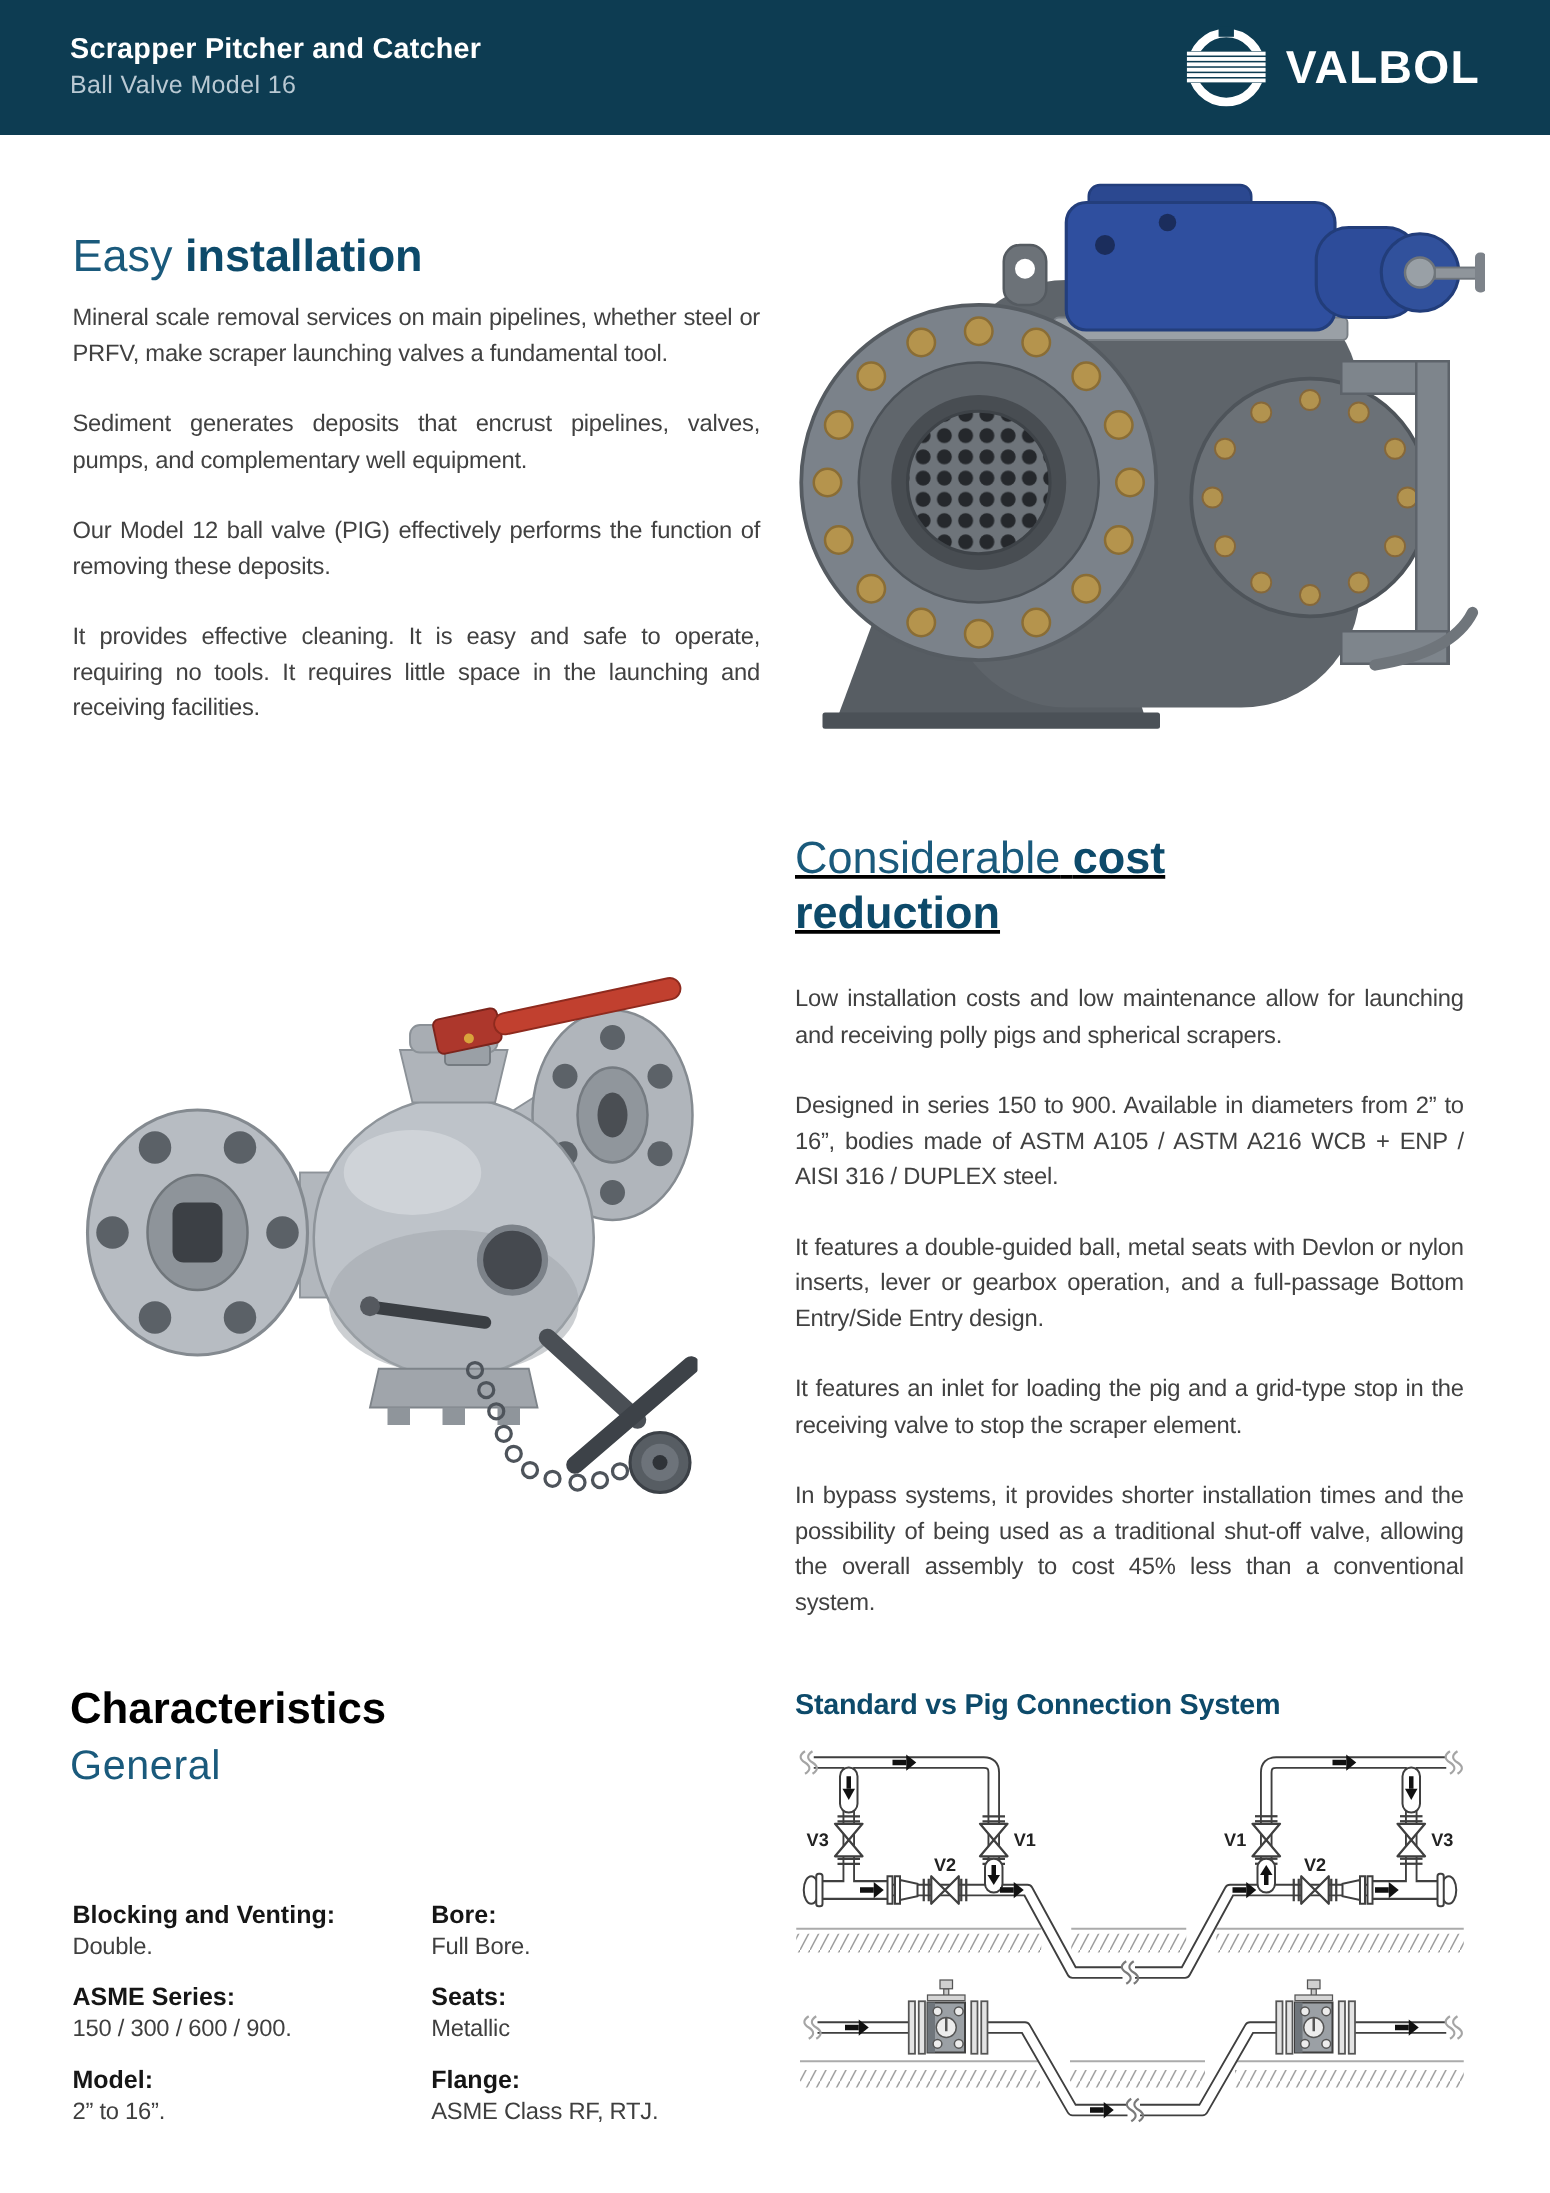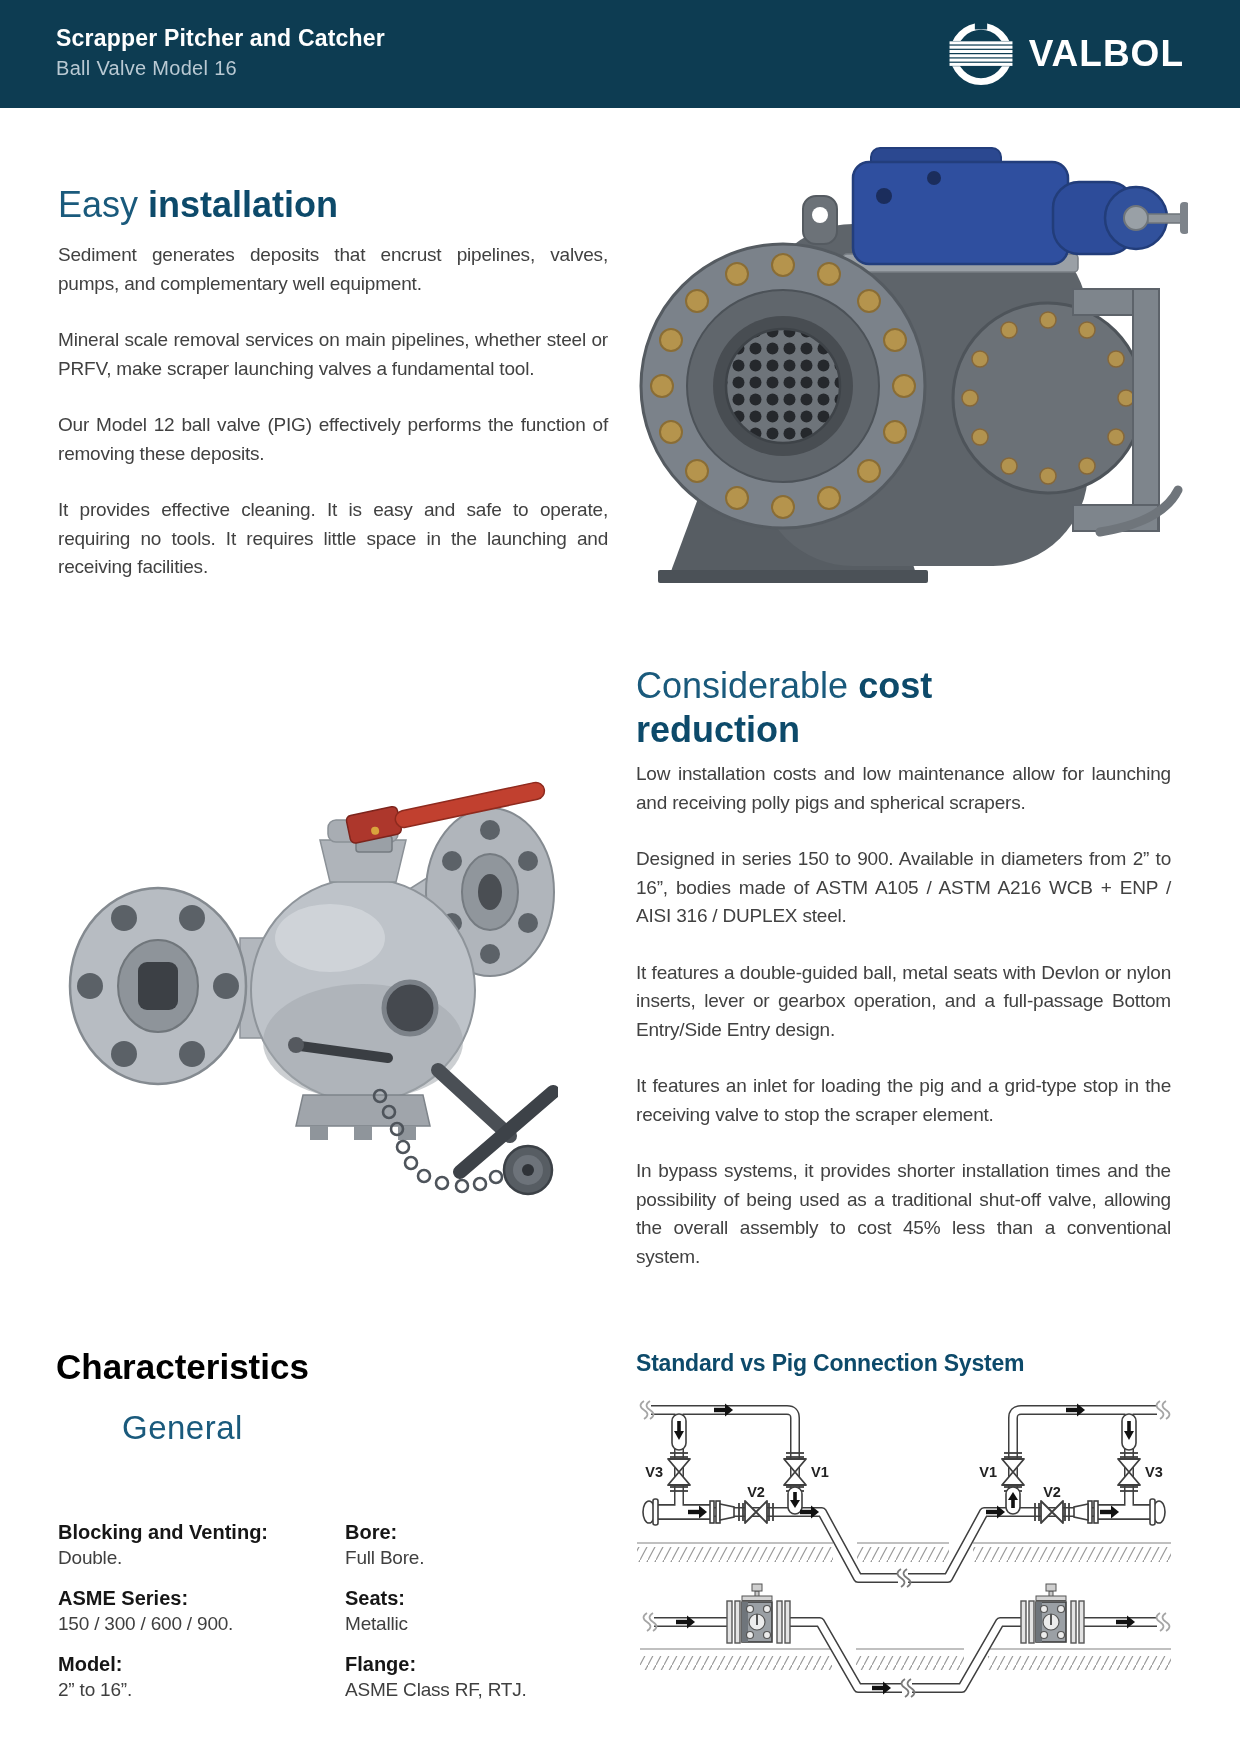--- a/index.html
+++ b/index.html
@@ -13,29 +13,29 @@
   .hdr-title { color:#ffffff; font-size:23px; font-weight:700; letter-spacing:.2px; }
   .hdr-sub { color:#b9c9d3; font-size:20px; font-weight:400; margin-top:5px; letter-spacing:.3px; }
   .logo { position:absolute; right:56px; top:21px; display:flex; align-items:center; gap:15px; }
   .logo-text { color:#ffffff; font-size:37px; font-weight:800; letter-spacing:1px; }
 
   
   .h-big { font-size:36px; line-height:44px; }
   .h-big .lt { font-weight:400; color:#1a5a7c; }
   .h-big .bd { font-weight:800; color:#0d4a6a; }
   .h-char-bold { font-size:35px; font-weight:800; color:#000000; line-height:42px; }
-  .h-char-lt { font-size:33px; font-weight:400; color:#1a5a7c; line-height:40px; margin-top:20px; letter-spacing:.5px;text-align:center; }
+  .h-char-lt { font-size:33px; font-weight:400; color:#1a5a7c; line-height:40px; margin-top:4px; letter-spacing:.5px; }
 
   
   .col { position:absolute; }
   .col p { font-size:19px; line-height:28.5px; color:#414141; text-align:justify; margin-bottom:28px; letter-spacing:-0.2px; }
   .sec-easy { left:58px; top:152px; width:550px; }
   .sec-easy .h-big { margin-bottom:14px;margin-top:31px; }
   .sec-cost { left:636px; top:664px; width:535px; }
-  .sec-cost .h-big { max-width:430px; margin-bottom:8px; }
+  .sec-cost .h-big { max-width:430px; margin-bottom:34px;text-decoration:underline; }
 
   .photo { position:absolute; }
 
   .sec-char { left:56px; top:1346px; }
   .specs { position:absolute; left:58px; top:1521px; display:grid; grid-auto-flow:column;
            grid-template-rows:repeat(3,66px); grid-template-columns:287px auto; }
   .spec .lab { font-size:20px; font-weight:700; color:#161616; }
   .spec .val { font-size:19px; color:#3f3f3f; margin-top:3px; letter-spacing:-0.2px; }
 
   .diag-title { position:absolute; left:636px; top:1350px; font-size:23px; font-weight:800; color:#0d4a6a; letter-spacing:-0.2px; }
@@ -67,22 +67,22 @@
       </svg>
       <div class="logo-text">VALBOL</div>
     </div>
   </div>
 
   <div class="col sec-easy">
     <div class="h-big">
       <span class="lt">Easy</span>
       <span class="bd">installation</span>
     </div>
+    <p>Mineral scale removal services on main pipelines, whether steel or PRFV, make scraper launching valves a fundamental tool.</p>
     <p>Sediment generates deposits that encrust pipelines, valves, pumps, and complementary well equipment.</p>
-    <p>Mineral scale removal services on main pipelines, whether steel or PRFV, make scraper launching valves a fundamental tool.</p>
     <p>Our Model 12 ball valve (PIG) effectively performs the function of removing these deposits.</p>
     <p>It provides effective cleaning. It is easy and safe to operate, requiring no tools. It requires little space in the launching and receiving facilities.</p>
   </div>
 
   <svg class="photo" style="left:628px; top:136px;" width="560" height="452" viewBox="0 0 560 452">
     <defs>
       <pattern id="pholes" width="17" height="17" patternUnits="userSpaceOnUse">
         <circle cx="8.5" cy="8.5" r="6" fill="#25282c"></circle>
       </pattern>
     </defs>

